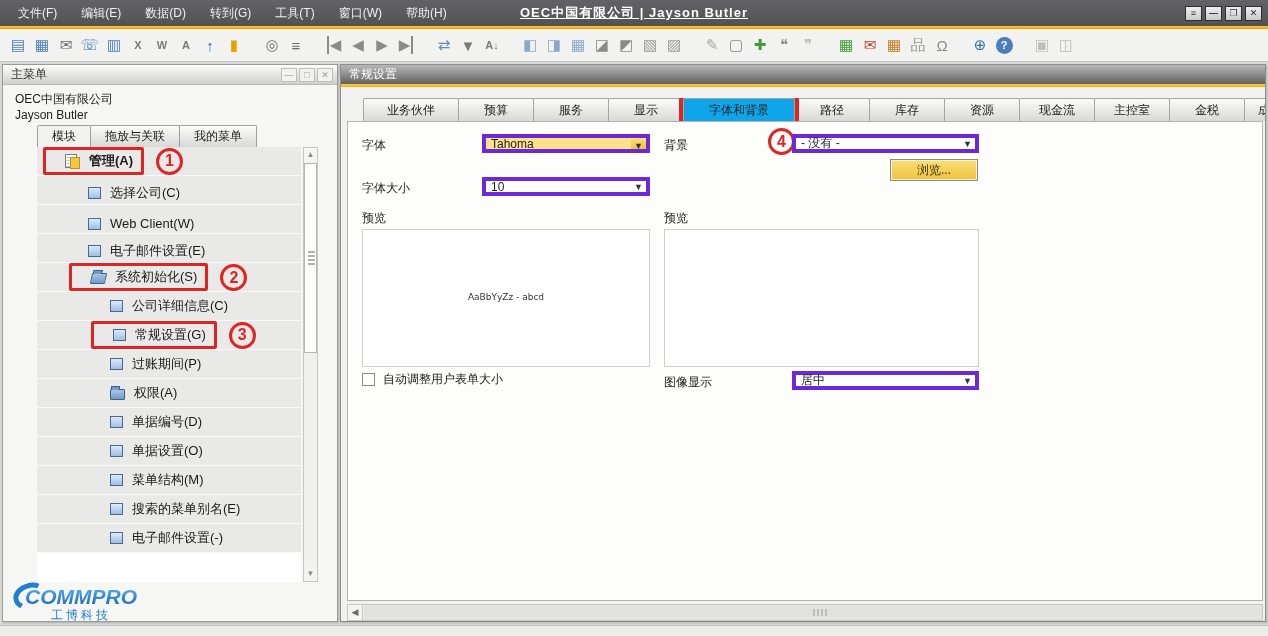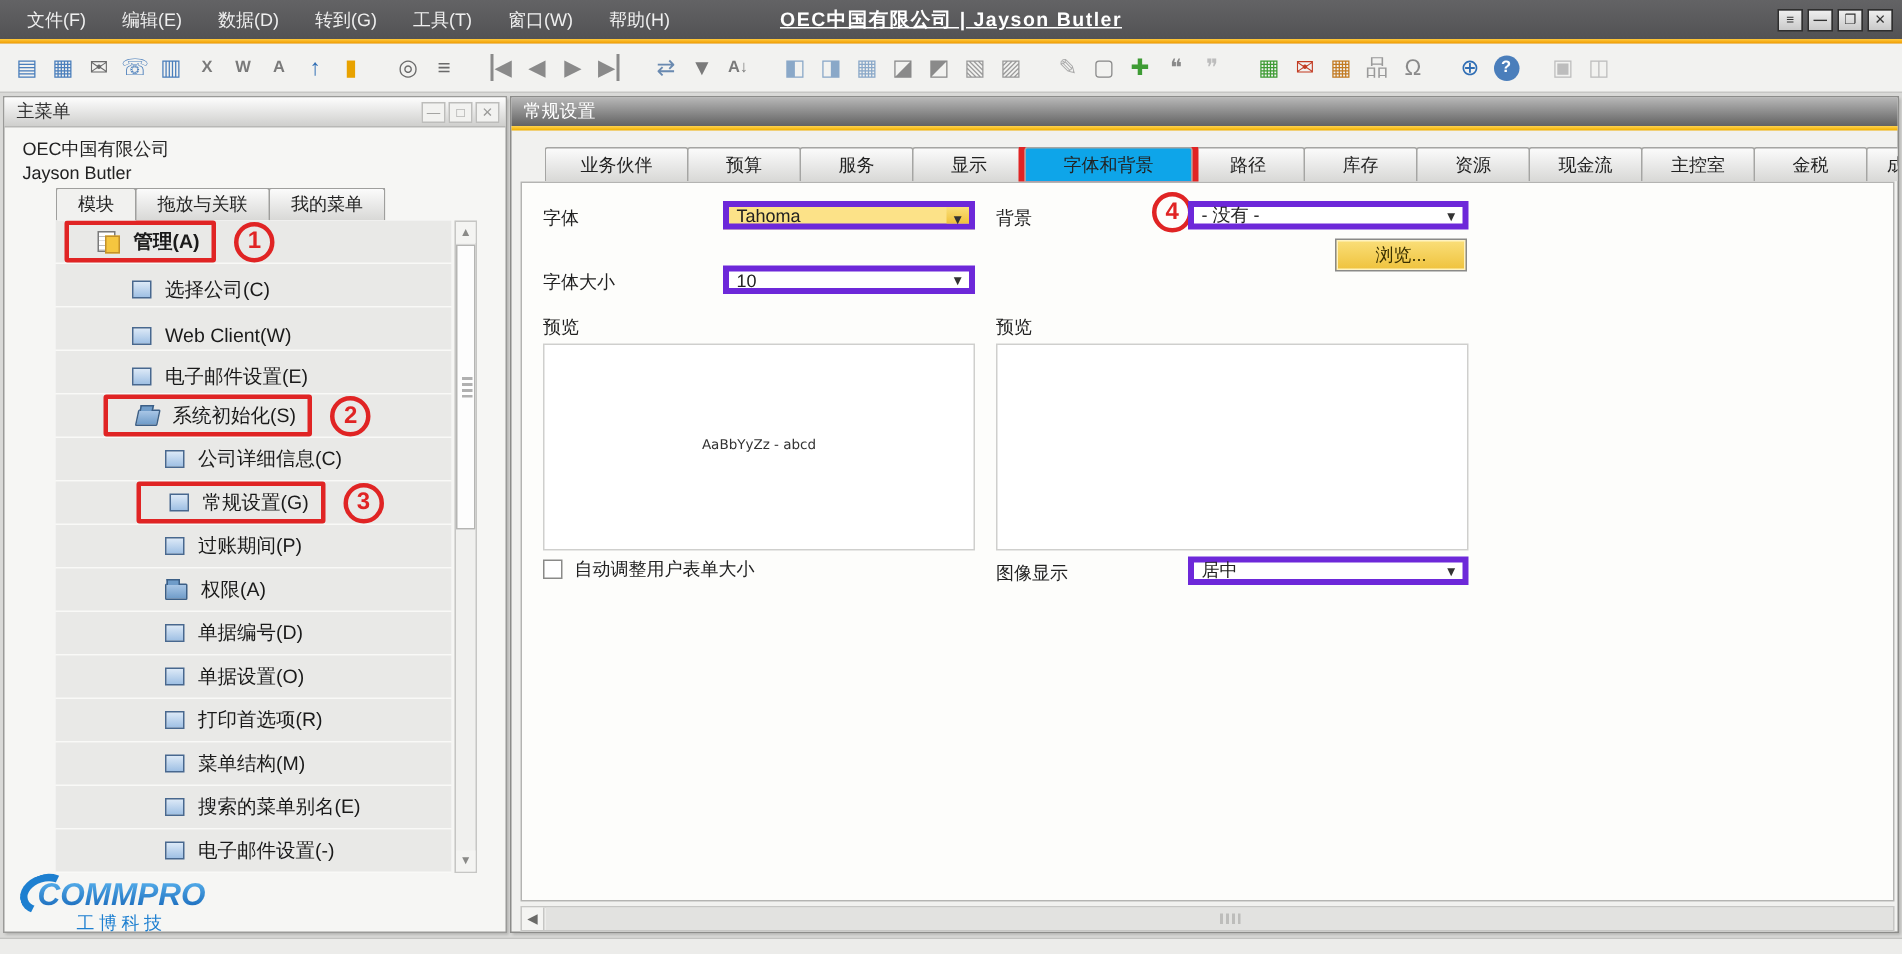--- a/index.html
+++ b/index.html
@@ -370,26 +370,20 @@
         </div>
         <div class="tree-row lvl3">
           <span class="boxwrap">
             <span class="icon-leaf"></span>
             <span class="tree-label">单据设置(O)</span>
           </span>
         </div>
         <div class="tree-row lvl3">
           <span class="boxwrap">
             <span class="icon-leaf"></span>
-            <span class="tree-label">打印首选项(R)</span>
-          </span>
-        </div>
-        <div class="tree-row lvl3">
-          <span class="boxwrap">
-            <span class="icon-leaf"></span>
             <span class="tree-label">菜单结构(M)</span>
           </span>
         </div>
         <div class="tree-row lvl3">
           <span class="boxwrap">
             <span class="icon-leaf"></span>
             <span class="tree-label">搜索的菜单别名(E)</span>
           </span>
         </div>
         <div class="tree-row lvl3">

